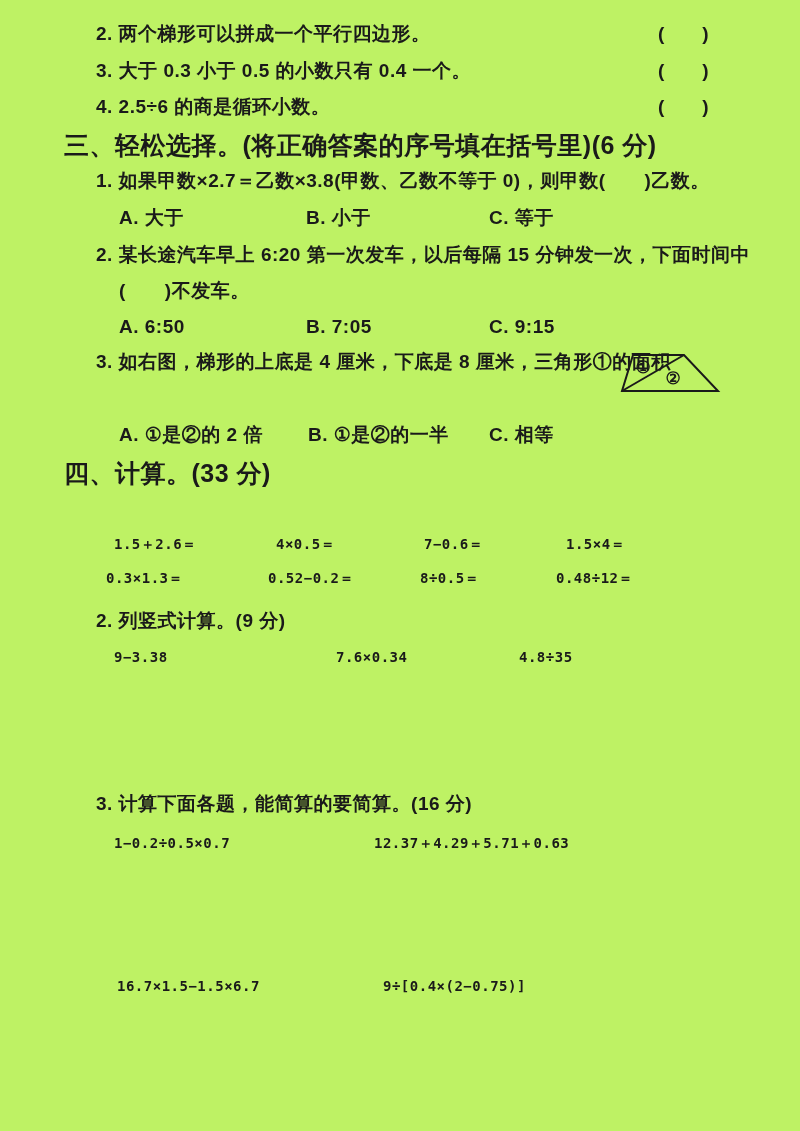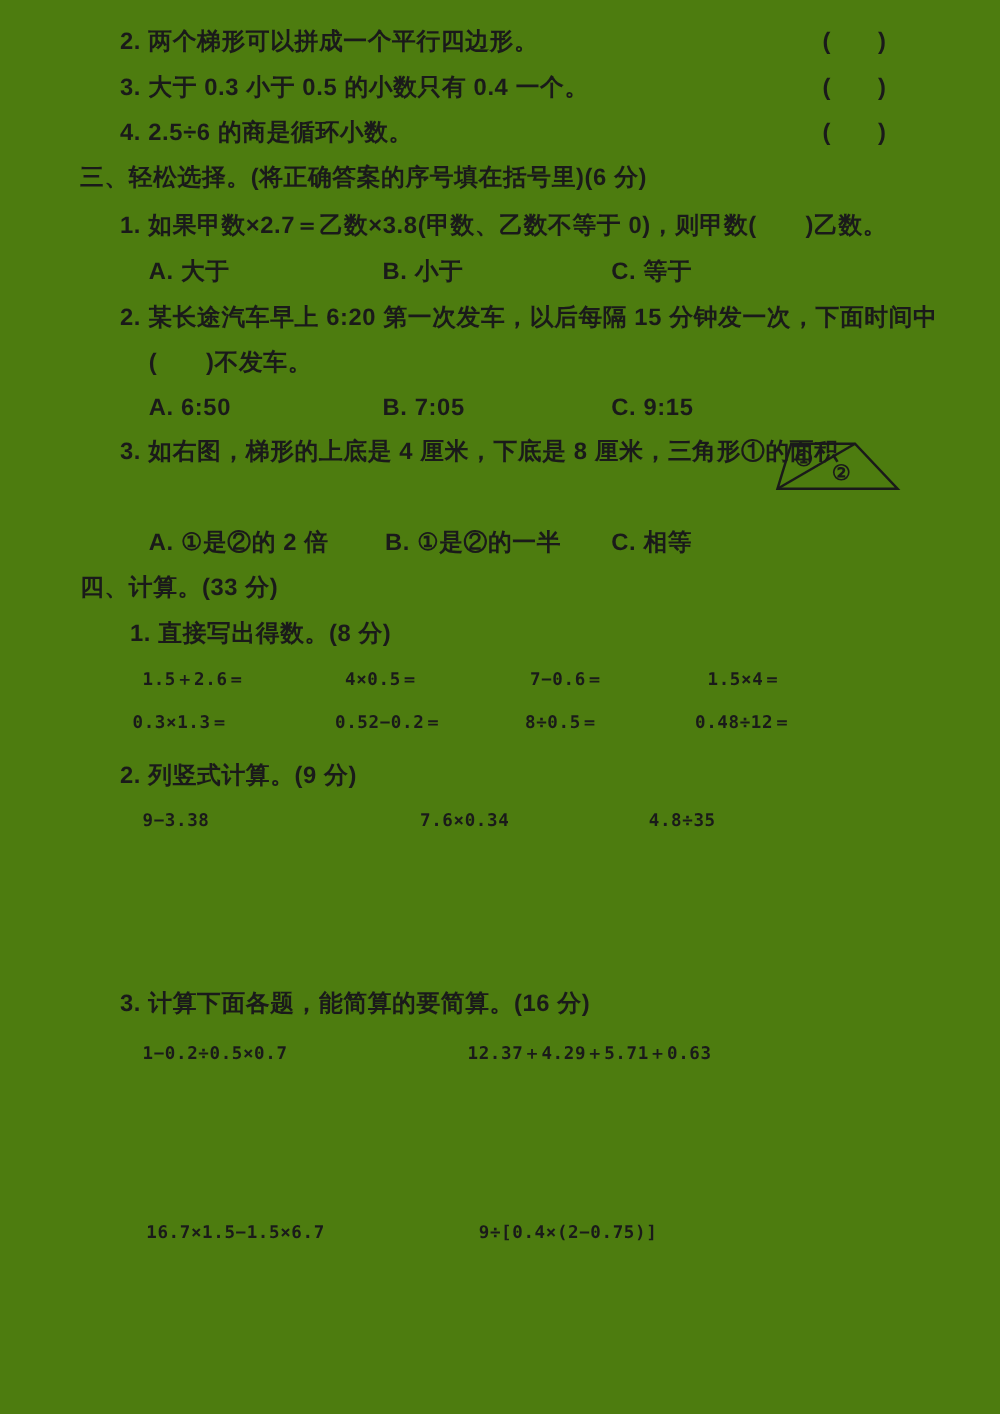--- a/index.html
+++ b/index.html
@@ -1,26 +1,26 @@
 <!DOCTYPE html>
 <html><head>
 <meta charset="utf-8">
 <style>
   html,body{margin:0;padding:0;background:#ffffff;}
   #paper{
     position:relative;
     width:800px;height:1131px;
-    background:#4d7c0f;
+    background:#bef264;
     font-family:"Liberation Sans", sans-serif;
     color:#1a1a1a;
     overflow:hidden;
   }
   .ln{position:absolute;white-space:nowrap;line-height:1;}
   .zh{font-size:19px;font-weight:600;letter-spacing:0.5px;}
-  .zh-b{font-size:19px;font-weight:700;letter-spacing:0.5px;text-align:center;}
+  .zh-b{font-size:25px;font-weight:700;letter-spacing:0.5px;text-align:center;}
   .expr{font-size:14px;font-weight:600;font-family:"DejaVu Sans Mono", monospace;letter-spacing:0.5px;}
   .bracket{font-size:19px;font-weight:600;}
   svg text{font-family:"Liberation Sans", sans-serif;}
 </style>
 </head>
 <body>
 
 <div id="paper">
 
   <span class="ln zh" style="left:96px;top:24px">2. 两个梯形可以拼成一个平行四边形。</span>
@@ -52,21 +52,20 @@
 
   <svg style="position:absolute;left:614px;top:347px" width="110" height="50" viewBox="0 0 110 50">
     <polygon points="19,8 70,8 104,44 8,44" fill="none" stroke="#1a1a1a" stroke-width="2"></polygon>
     <line x1="8" y1="44" x2="70" y2="8" stroke="#1a1a1a" stroke-width="2"></line>
     <text x="29" y="26" font-size="17" font-weight="bold" fill="#1a1a1a" text-anchor="middle">①</text>
     <text x="59" y="37" font-size="17" font-weight="bold" fill="#1a1a1a" text-anchor="middle">②</text>
   </svg>
 
   <span class="ln zh-b" style="left:64px;top:461px">四、计算。(33 分)</span>
 
-  <span class="ln zh" style="left:104px;top:498px">1. 直接写出得数。(8 分)</span>
 
   <span class="ln expr" style="left:114px;top:537px">1.5＋2.6＝</span>
   <span class="ln expr" style="left:276px;top:537px">4×0.5＝</span>
   <span class="ln expr" style="left:424px;top:537px">7−0.6＝</span>
   <span class="ln expr" style="left:566px;top:537px">1.5×4＝</span>
 
   <span class="ln expr" style="left:106px;top:571px">0.3×1.3＝</span>
   <span class="ln expr" style="left:268px;top:571px">0.52−0.2＝</span>
   <span class="ln expr" style="left:420px;top:571px">8÷0.5＝</span>
   <span class="ln expr" style="left:556px;top:571px">0.48÷12＝</span>

